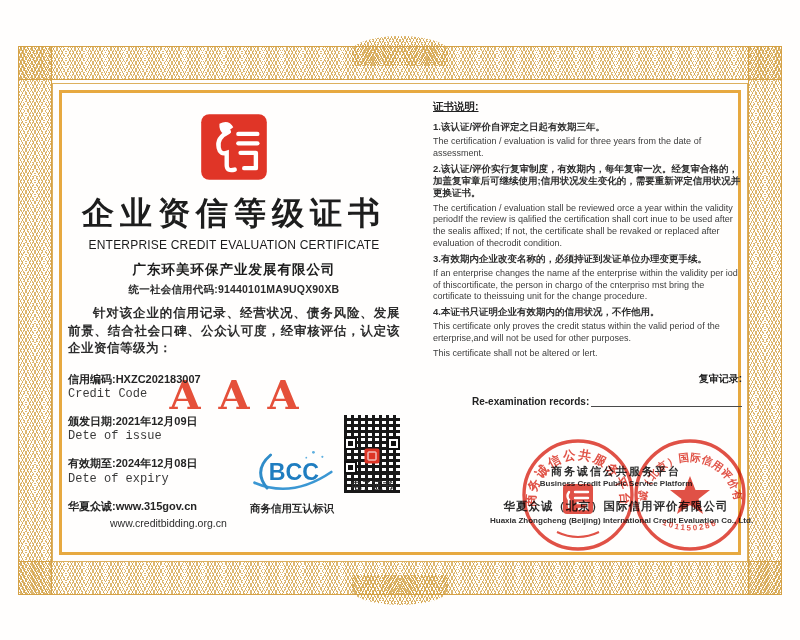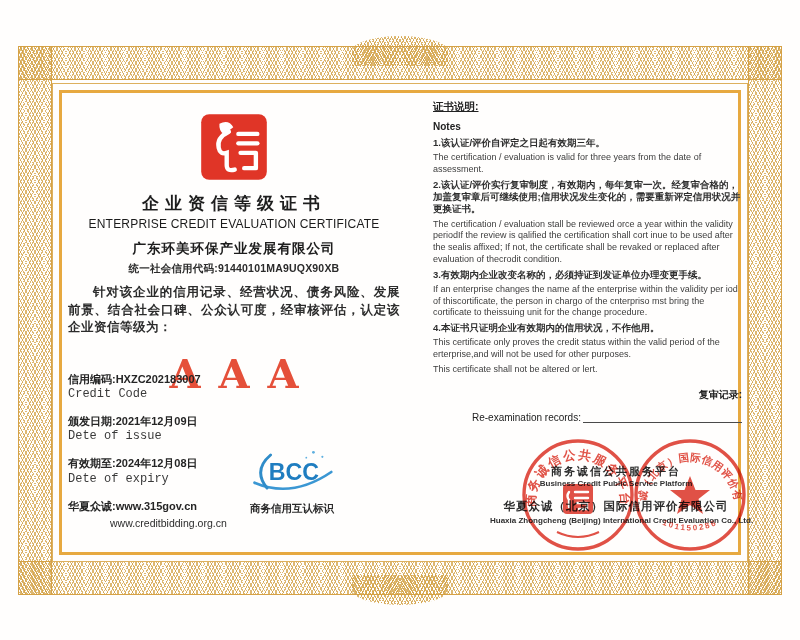--- a/index.html
+++ b/index.html
@@ -23,21 +23,21 @@
   }
   .crest-top{top:36px;border-radius:50% 50% 0 0;}
   .crest-bottom{bottom:35px;border-radius:0 0 50% 50%;}
 
   .thin-frame{position:absolute;left:52px;right:52px;top:83px;bottom:78px;border:1px solid #ddb05e;}
   .main-frame{position:absolute;left:59px;right:59px;top:90px;bottom:85px;border:3px solid #e7a940;}
 
   
   .left-col{position:absolute;left:68px;top:112px;width:332px;display:flex;flex-direction:column;align-items:center;text-align:center;}
   .seal-logo{width:70px;height:70px;}
-  .title-zh{margin-top:10px;font-size:17px;font-weight:bold;letter-spacing:6px;color:#1d1d1d;white-space:nowrap;}
+  .title-zh{margin-top:10px;font-size:32px;font-weight:bold;letter-spacing:6px;color:#1d1d1d;white-space:nowrap;}
   .title-en{margin-top:2px;font-size:12px;letter-spacing:.2px;color:#1b1b1b;white-space:nowrap;}
   .company{margin-top:9px;font-size:13.5px;font-weight:bold;color:#1d1d1d;letter-spacing:1px;}
   .code{margin-top:4px;font-size:10.5px;font-weight:bold;color:#2b2b2b;letter-spacing:.2px;}
   .statement{margin-top:8px;font-size:12.5px;font-weight:bold;color:#2c2c2c;line-height:1.4;text-align:justify;text-indent:2em;letter-spacing:.5px;}
   .grade{margin-top:17px;font-family:"DejaVu Serif",serif;font-size:40px;font-weight:bold;color:#e5503a;
          letter-spacing:18px;margin-left:18px;line-height:1;}
 
   .fields{position:absolute;left:68px;top:373px;width:332px;text-align:left;}
   .zh-field{font-size:11px;font-weight:bold;color:#252525;line-height:1.2;}
   .en-field{font-size:12px;color:#3a3a3a;line-height:1.25;margin-top:1px;font-family:Liberation Mono, monospace;}
@@ -66,21 +66,21 @@
   
   .right-col{position:absolute;left:433px;top:100px;width:309px;text-align:left;}
   .notes-heading-zh{font-size:10.5px;font-weight:bold;color:#222;margin-bottom:7px;text-decoration:underline;}
   .notes-heading-en{font-size:10px;font-weight:bold;color:#222;margin-bottom:5px;}
   .note{margin:0 0 3px;line-height:1.3;}
   .note.zh{font-size:9.5px;font-weight:bold;color:#2e2e2e;}
   .note.en{font-size:9px;color:#3d3d3d;}
   .review{margin-top:13px;}
   .review-zh{font-size:10px;font-weight:bold;color:#222;text-align:right;}
   .review-line{display:flex;align-items:flex-end;margin-top:9px;}
-  .review-en{font-size:10px;font-weight:normal;color:#222;white-space:nowrap;padding-left:39px;}
+  .review-en{font-size:10px;font-weight:bold;color:#222;white-space:nowrap;padding-left:39px;}
   .review-fill{flex:1;border-bottom:1px solid #4a4a4a;margin-left:2px;height:11px;}
 
   
   .issuer{position:absolute;left:490px;top:436px;width:252px;height:122px;}
   .issuer-line{position:absolute;left:0;width:100%;text-align:center;white-space:nowrap;}
   .platform-zh{top:28px;font-size:11px;font-weight:bold;color:#2c2c2c;letter-spacing:2px;}
   .platform-en{top:43px;font-size:8px;font-weight:bold;color:#333;}
   .company2-zh{top:63px;font-size:11.5px;font-weight:bold;color:#2c2c2c;letter-spacing:1px;}
   .company2-en{top:80px;font-size:8px;font-weight:bold;color:#2f2f2f;}
   .stamp{position:absolute;top:0;width:118px;height:118px;opacity:.88;mix-blend-mode:multiply;}
@@ -143,27 +143,35 @@
           <svg width="88" height="50" viewBox="0 0 96 56">
             <path d="M6,40 Q48,58 92,28" stroke="#3b97d3" stroke-width="3" fill="none" stroke-linecap="round"></path>
             <path d="M24,9 Q4,26 20,46" stroke="#2f8cc9" stroke-width="3.2" fill="none" stroke-linecap="round"></path>
             <text x="50" y="37" text-anchor="middle" font-size="26" font-weight="bold" fill="#1f7dc0" font-family="Liberation Sans, sans-serif">BCC</text>
             <circle cx="72" cy="6" r="1.6" fill="#5fb0e0"></circle>
             <circle cx="82" cy="11" r="1.2" fill="#5fb0e0"></circle>
             <circle cx="64" cy="12" r="1" fill="#5fb0e0"></circle>
           </svg>
           <div class="mark-caption">商务信用互认标识</div>
         </div>
+        <div class="mark-col qr">
+          <div class="qr">
+            <div class="finder tl"></div>
+            <div class="finder tr"></div>
+            <div class="finder bl"></div>
+            <div class="qr-seal"></div>
+          </div>
+          <div class="mark-caption">电子证书</div>
+        </div>
       </div>
     </div>
   </div>
 
   <div class="right-col">
     <div class="notes-heading-zh">证书说明:</div>
-    <div class="notes-heading-en">Notes</div>
     <div>
         <p class="note zh">1.该认证/评价自评定之日起有效期三年。</p>
         <p class="note en">The certification / evaluation is valid for three years from the date of assessment.</p>
         <p class="note zh">2.该认证/评价实行复审制度，有效期内，每年复审一次。经复审合格的，加盖复审章后可继续使用;信用状况发生变化的，需要重新评定信用状况并更换证书。</p>
         <p class="note en">The certification / evaluation stall be reviewed orce a year within the validity periodIf the review is qalified the certification shall cort inue to be used after the sealis affixed; If not, the certificate shall be revaked or replaced after evaluation of thecrodit condition.</p>
         <p class="note zh">3.有效期内企业改变名称的，必须持证到发证单位办理变更手续。</p>
         <p class="note en">If an enterprise changes the name af the enterprise within the validity per iod of thiscortificate, the person in chargo of the cnterpriso mst bring the cortificate to theissuing unit for the change procedure.</p>
         <p class="note zh">4.本证书只证明企业有效期内的信用状况，不作他用。</p>
         <p class="note en">This certificate only proves the credit status within the valid period of the erterprise,and will not be used for other purposes.</p>
         <p class="note en">This certificate shall not be altered or lert.</p>

